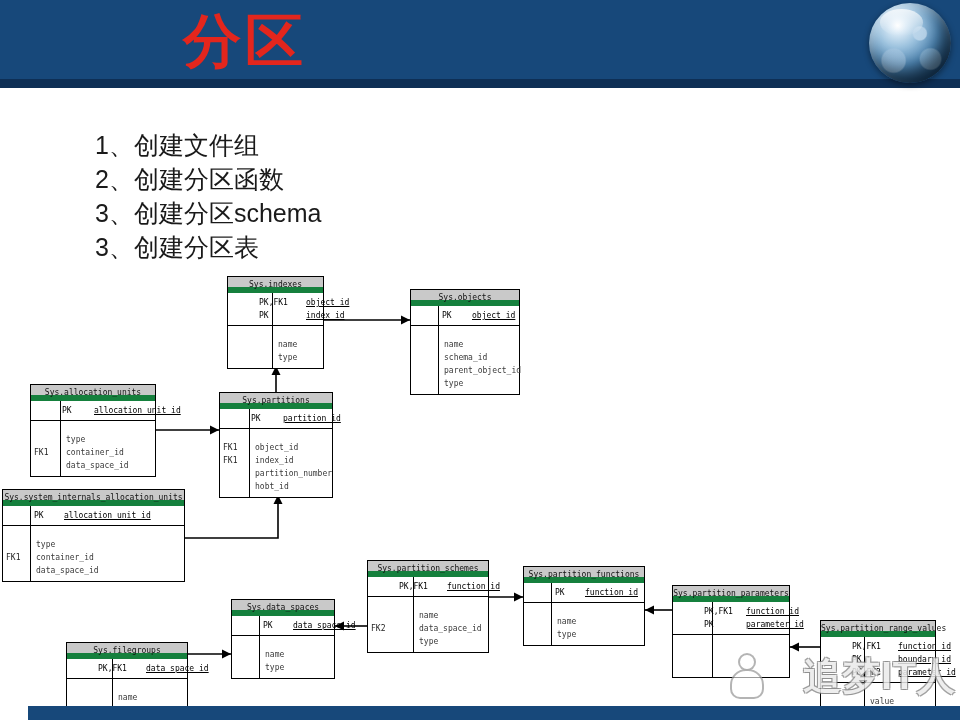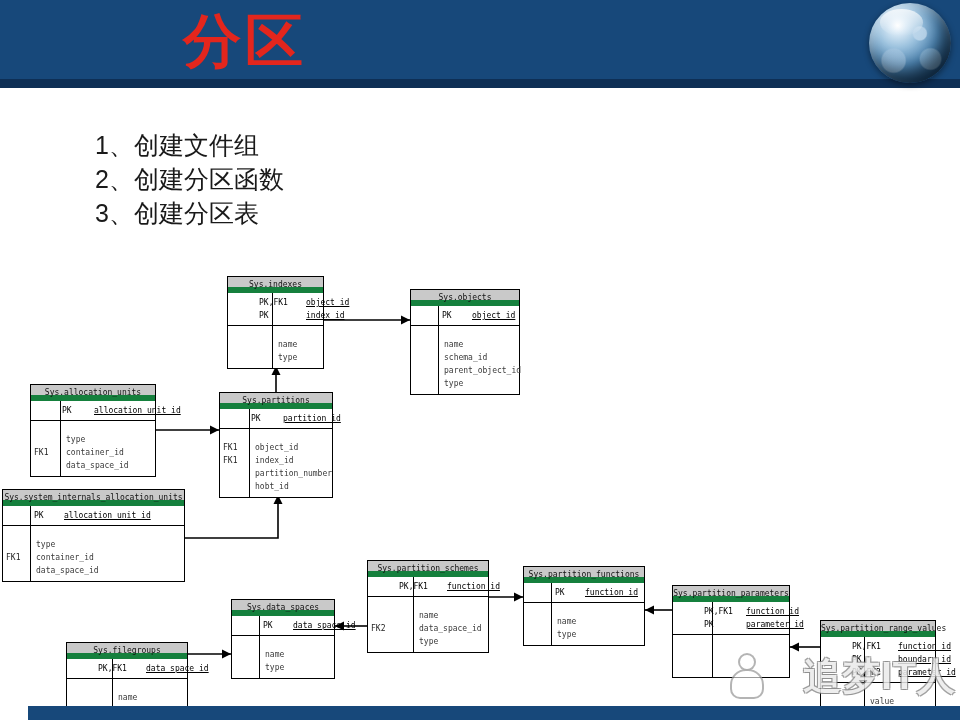--- a/index.html
+++ b/index.html
@@ -70,20 +70,21 @@
 
 <div class="header">
   <div class="header-strip"></div>
   <div class="slide-title">分区</div>
   <div class="globe"></div>
 </div>
 
 <div class="bullets">
     <div class="bullet">1、创建文件组</div>
     <div class="bullet">2、创建分区函数</div>
+    <div class="bullet">3、创建分区schema</div>
     <div class="bullet">3、创建分区表</div>
   </div>
 
 <div class="diagram">
   <svg class="connectors" xmlns="http://www.w3.org/2000/svg">
       <polyline points="324,320 410,320" class="conn-line"></polyline>
       <polygon points="410,320 401,315.5 401,324.5" class="conn-head"></polygon>
       <polyline points="276,392 276,366" class="conn-line"></polyline>
       <polygon points="276,366 271.5,375 280.5,375" class="conn-head"></polygon>
       <polyline points="156,430 219,430" class="conn-line"></polyline>

